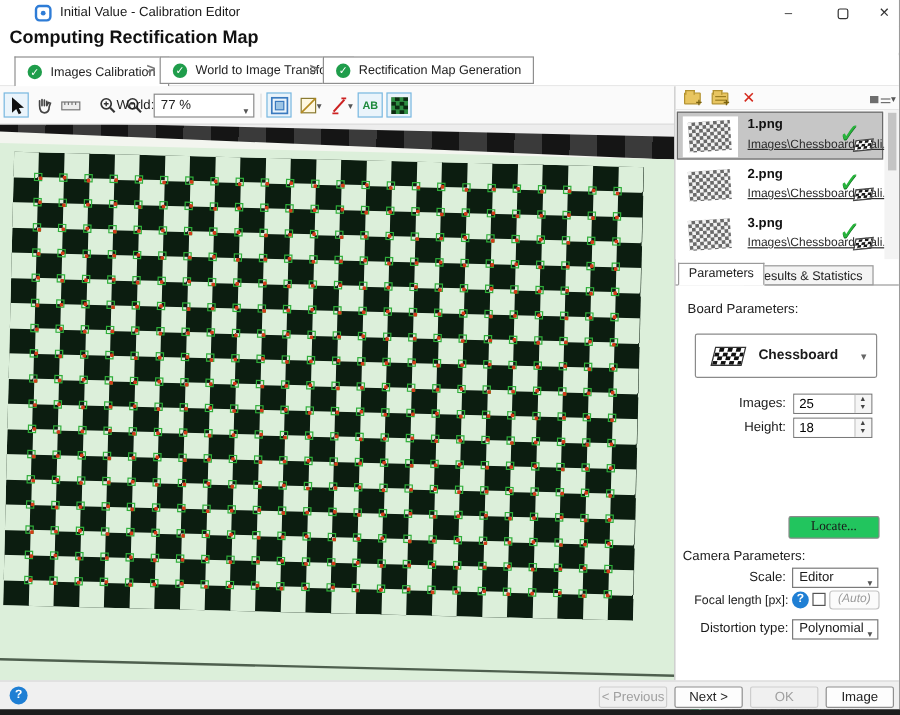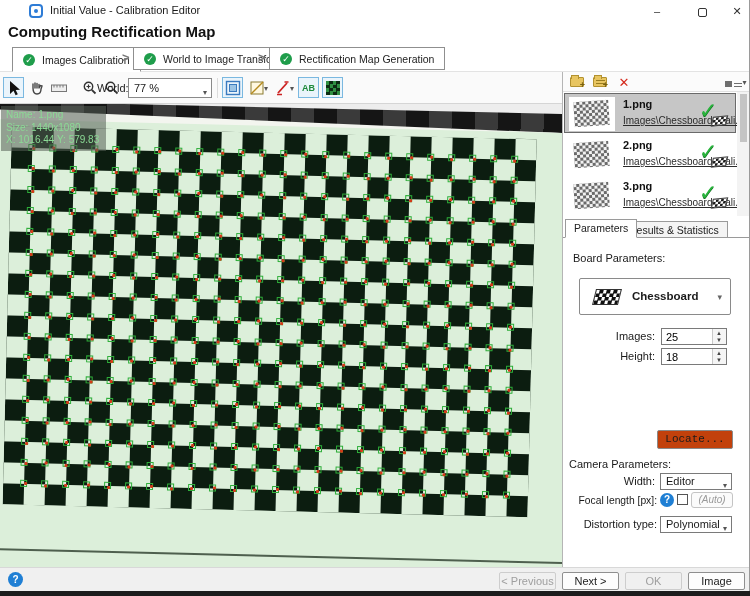--- a/index.html
+++ b/index.html
@@ -95,21 +95,21 @@
   #board-type-select { position:absolute; left:16px; top:40px; width:152px; height:37px; border:1px solid #8a8a8a; border-radius:2px; background:#fff; }
   #board-type-select .flag { position:absolute; left:14px; top:10px; width:26px; height:16px; transform:skewX(-14deg);
     background:repeating-conic-gradient(#111 0 90deg,#fff 0 180deg); background-size:7px 7px; border:1px solid #333; }
   #board-type-select .val { position:absolute; left:52px; top:11px; font-weight:bold; font-size:11.5px; }
   #board-type-select .caret { position:absolute; right:8px; top:13px; font-size:9px; color:#666; }
   .numfield { position:absolute; width:66px; height:17px; border:1px solid #7a7a7a; background:#fff; }
   .numfield input { position:absolute; left:0; top:0; width:50px; height:15px; border:none; outline:none; font-size:11px; padding-left:4px; font-family:inherit; }
   .spin { position:absolute; right:0; top:0; width:14px; height:15px; border-left:1px solid #c9c9c9; background:#f5f5f5; }
   .spin b { position:absolute; left:3px; font-size:6px; color:#444; line-height:6px; }
   .spin .up { top:1px; } .spin .dn { bottom:1px; }
-  .btn { border:1px solid #8a8a8a; border-radius:2px; background:#c2410c; font-size:11px; color:#1a1a1a; text-align:center; font-family:Liberation Mono, monospace; }
+  .btn { border:1px solid #8a8a8a; border-radius:2px; background:#22c55e; font-size:11px; color:#1a1a1a; text-align:center; font-family:Liberation Serif, serif; }
   #locate-button { position:absolute; left:94px; top:192px; width:76px; height:19px; line-height:17px; }
   .combo { position:absolute; width:72px; height:17px; border:1px solid #7a7a7a; background:#fff; line-height:15px; padding-left:5px; font-size:11px; }
   .combo .caret { position:absolute; right:4px; top:4px; font-size:8px; color:#555; }
   .help-circ { position:absolute; width:14px; height:14px; border-radius:50%; background:#1f7fd4; color:#fff; font-size:10px; font-weight:bold; text-align:center; line-height:14px; }
   #focal-auto-checkbox { position:absolute; left:114px; top:256px; width:11px; height:11px; border:1px solid #555; background:#fff; }
   #focal-length-field { position:absolute; left:128px; top:254px; width:42px; height:16px; border:1px solid #c4c4c4; border-radius:3px; background:#fbfbfb; color:#9a9a9a; font-style:italic; font-size:10px; text-align:center; line-height:14px; }
   #status-check-icon { position:absolute; left:12px; top:340px; width:21px; height:21px; border-radius:50%; background:#17a24b; color:#fff; font-size:13px; font-weight:bold; text-align:center; line-height:21px; }
   #status-text { position:absolute; left:39px; top:346px; font-size:10.3px; color:#1a1a1a; }
 
   
@@ -1439,25 +1439,20 @@
           </span>
           <span class="marker" style="left: 479px; top: 353px;">
             <i style="left: 2px; top: 3px;"></i>
           </span>
           <span class="marker" style="left: 500px; top: 353px;">
             <i style="left: 1px; top: 2px;"></i>
           </span>
         </div>
       <div id="paper-edge-line"></div>
     </div>
-    <div id="image-info-overlay">
-      <div>Name: 1.png</div>
-      <div>Size: 1440x1080</div>
-      <div>X: 1016.44 Y: 579.83</div>
-    </div>
   </div>
 
   <div id="right-panel">
 
     <div id="list-toolbar">
       <span class="ltool" style="left:5px;">
           <span class="folder">
             <span class="plus">+</span>
           </span>
         </span>
@@ -1547,21 +1542,21 @@
         <span class="spin">
             <b class="up">▲</b>
             <b class="dn">▼</b>
           </span>
       </div>
 
       <button id="locate-button" class="btn">Locate...</button>
 
       <span class="lbl" style="left:6px;top:220px;">Camera Parameters:</span>
 
-      <span class="lbl-r" style="left:30px;top:237px;width:62px;">Width:</span>
+      <span class="lbl-r" style="left:30px;top:237px;width:62px;">Scale:</span>
       <div class="combo" style="left:97px;top:235px;"><span>Editor</span><span class="caret">▾</span></div>
 
       <span class="lbl-r" style="left:6px;top:257px;width:88px;font-size:10.3px;">Focal length [px]:</span>
       <span class="help-circ" style="left:97px;top:255px;">?</span>
       <span id="focal-auto-checkbox"></span>
       <span id="focal-length-field">(Auto)</span>
 
       <span class="lbl-r" style="left:6px;top:280px;width:88px;">Distortion type:</span>
       <div class="combo" style="left:97px;top:278px;"><span>Polynomial</span><span class="caret">▾</span></div>
 

